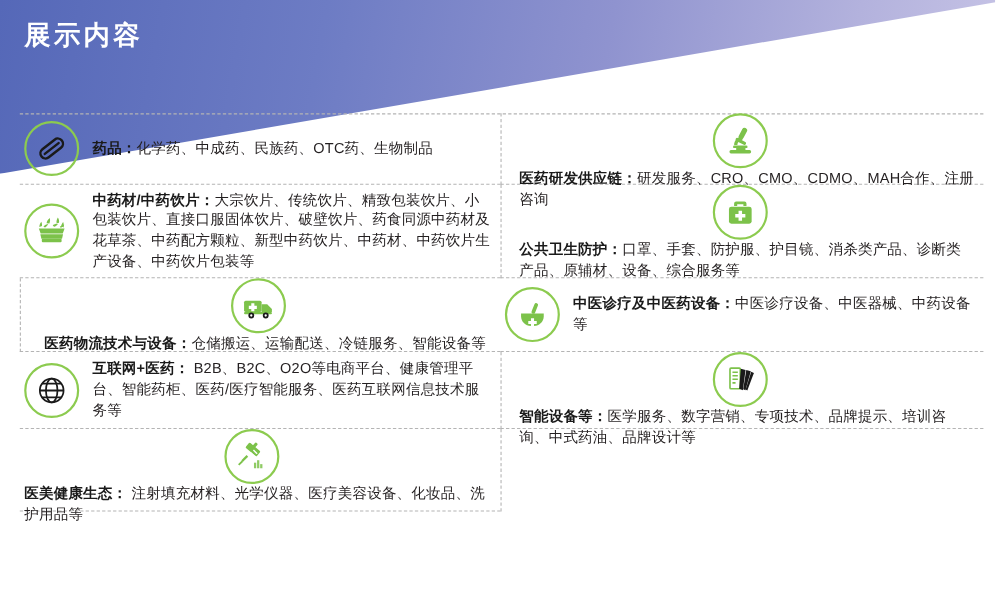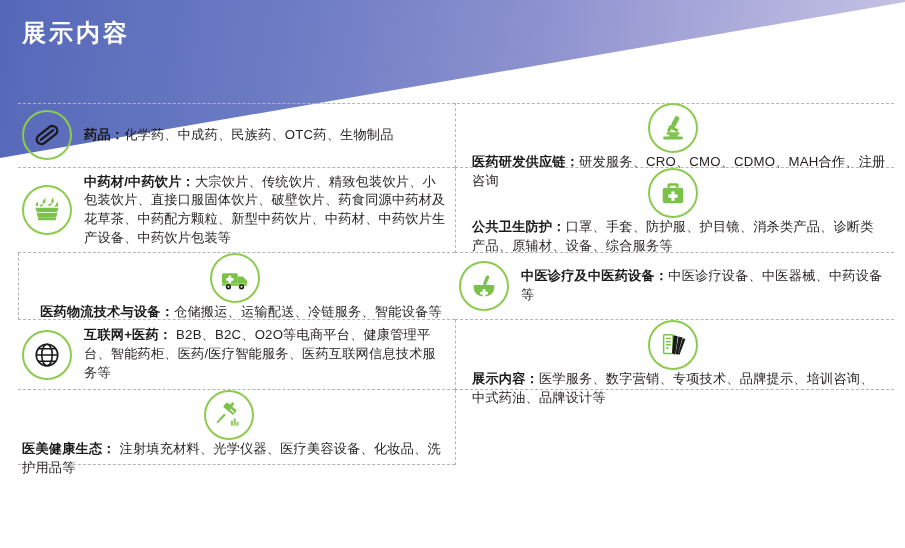--- a/index.html
+++ b/index.html
@@ -245,21 +245,21 @@
             <path d="M8.4 9h5.2M8.4 12.4h5.2M8.4 15.8h5.2M8.4 19.2h3"></path>
           </g>
           <g fill="#1a1a1a">
             <path d="M16.5 5.5l4.6 1.2-2.6 19.8-3.6-1.6z"></path>
             <path d="M21.8 6.8l4.4 1.2-5.2 18.4-2.2-1z"></path>
             <path d="M26.6 8.4l2.6 1.4-6.4 16.8-1.6-1z"></path>
           </g>
         </svg>
       </div>
       <div class="cell-text">
-        <span class="lbl">展示内容：</span><span>医学服务、数字营销、专项技术、品牌提示、培训咨询、中式药油、品牌设计等</span>
+        <span class="lbl">智能设备等：</span><span>医学服务、数字营销、专项技术、品牌提示、培训咨询、中式药油、品牌设计等</span>
       </div>
     </div>
 
     <div class="cell col-left" style="border-bottom:1px dashed #b4b4b4;flex-direction:column;">
       <div class="icon-badge">
         <svg width="32" height="30" viewBox="0 0 34 32">
           <g fill="#7cc24a">
             <rect x="11" y="6" width="14" height="6.4" rx="1.2" transform="rotate(40 18 9.2)"></rect>
             <rect x="18" y="2.2" width="3" height="7" rx="1" transform="rotate(40 19.5 5.7)"></rect>
             <path d="M11.8 14.6l-5 5 1.6 1.6 5-5z"></path>

